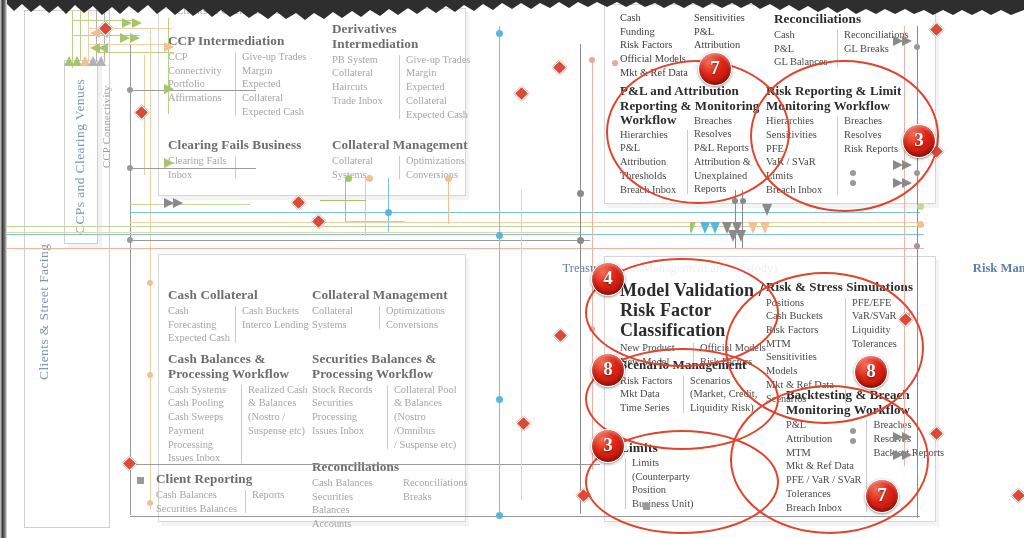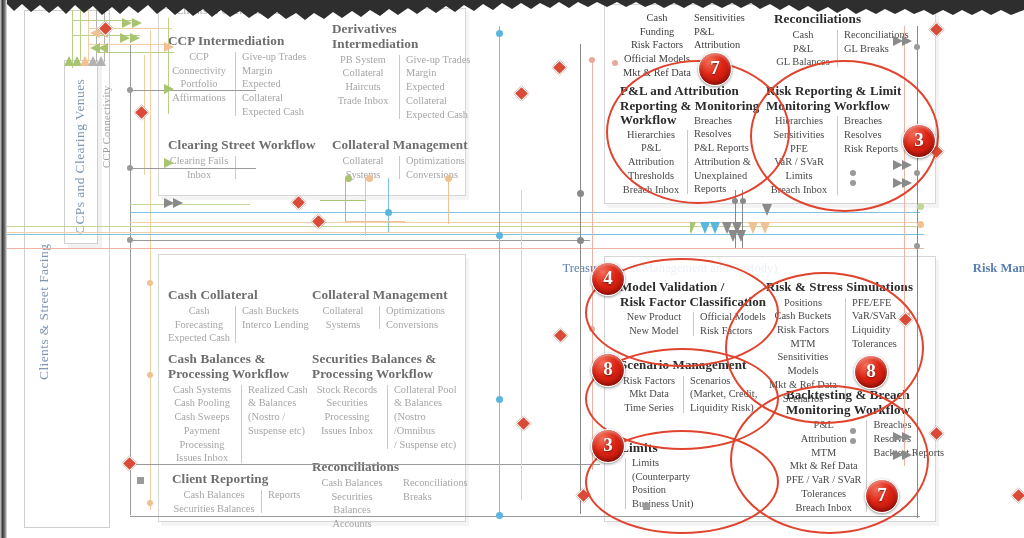--- a/index.html
+++ b/index.html
@@ -25,21 +25,21 @@
 
   
   .cap{position:absolute;}
   .cap h4{margin:0;font-size:13.2px;font-weight:700;color:#6d6d6d;line-height:1.12;
           font-family:"Liberation Serif",serif;letter-spacing:.1px;}
   .cap h4.dark{color:#2b2b2b;}
   .cap .cols{display:flex;margin-top:1px;}
   .cap .col{font-size:10.4px;line-height:1.32;color:#a6a6a6;white-space:pre-line;
             font-family:"Liberation Serif",serif;}
   .cap .col.dark{color:#4a4a4a;}
-  .cap .col.c1{min-width:62px;text-align:center;}
+  .cap .col.c1{min-width:62px;}
   .cap .sep{width:1px;background:#c9c9c9;margin:2px 6px 2px 5px;align-self:stretch;}
 
   
   .ellipse{position:absolute;border:2px solid #e0442e;border-radius:50%;
            background:transparent;z-index:30;pointer-events:none;}
 
   
   .badge{position:absolute;width:32px;height:32px;border-radius:50%;z-index:40;
     background:radial-gradient(circle at 34% 28%, #f4705a 0%, #de2414 42%, #a80d06 100%);
     box-shadow:0 1px 3px rgba(0,0,0,.45), inset 0 -2px 4px rgba(0,0,0,.35), inset 0 2px 3px rgba(255,255,255,.45);
@@ -286,21 +286,21 @@
       <div class="sep"></div>
       <div class="col">Give-up Trades
 Margin
 Expected
 Collateral
 Expected Cash</div>
     </div>
   </div>
 
   <div class="cap" style="left:168px;top:138px;width:150px;">
-    <h4>Clearing Street Workflow</h4>
+    <h4>Clearing Fails Business</h4>
     <div class="cols">
       <div class="col c1">Clearing Fails
 Inbox</div>
       <div class="sep"></div>
     </div>
   </div>
 
   <div class="cap" style="left:332px;top:138px;width:140px;">
     <h4>Collateral Management</h4>
     <div class="cols">
@@ -367,21 +367,21 @@
 Processing
 Issues Inbox</div>
       <div class="sep"></div>
       <div class="col">Collateral Pool
 &amp; Balances
 (Nostro /Omnibus
 / Suspense etc)</div>
     </div>
   </div>
 
-  <div class="cap" style="left:172px;top:472px;width:145px;">
+  <div class="cap" style="left:156px;top:472px;width:145px;">
     <h4>Client Reporting</h4>
     <div class="cols">
       <div class="col c1" style="min-width:84px;">Cash Balances
 Securities Balances</div>
       <div class="sep"></div>
       <div class="col">Reports</div>
     </div>
   </div>
 
   <div class="cap" style="left:312px;top:460px;width:152px;">
@@ -457,21 +457,21 @@
       <div class="col dark">Breaches
 Resolves
 Risk Reports</div>
     </div>
   </div>
 
   <div class="box" style="left:604px;top:256px;width:330px;height:264px;"></div>
   <div class="box-title" style="left:604px;top:261px;font-weight:700;font-size:12.6px;">Risk Management (Market, Credit &amp; Liquidity Risk)</div>
 
   <div class="cap" style="left:620px;top:280px;width:150px;">
-    <h4 class="dark" style="white-space:pre-line;font-size:13px;">Model Validation /
+    <h4 class="dark" style="white-space:pre-line;font-size:18px;">Model Validation /
 Risk Factor Classification</h4>
     <div class="cols">
       <div class="col dark c1" style="min-width:68px;">New Product
 New Model</div>
       <div class="sep"></div>
       <div class="col dark">Official Models
 Risk Factors</div>
     </div>
   </div>
 

